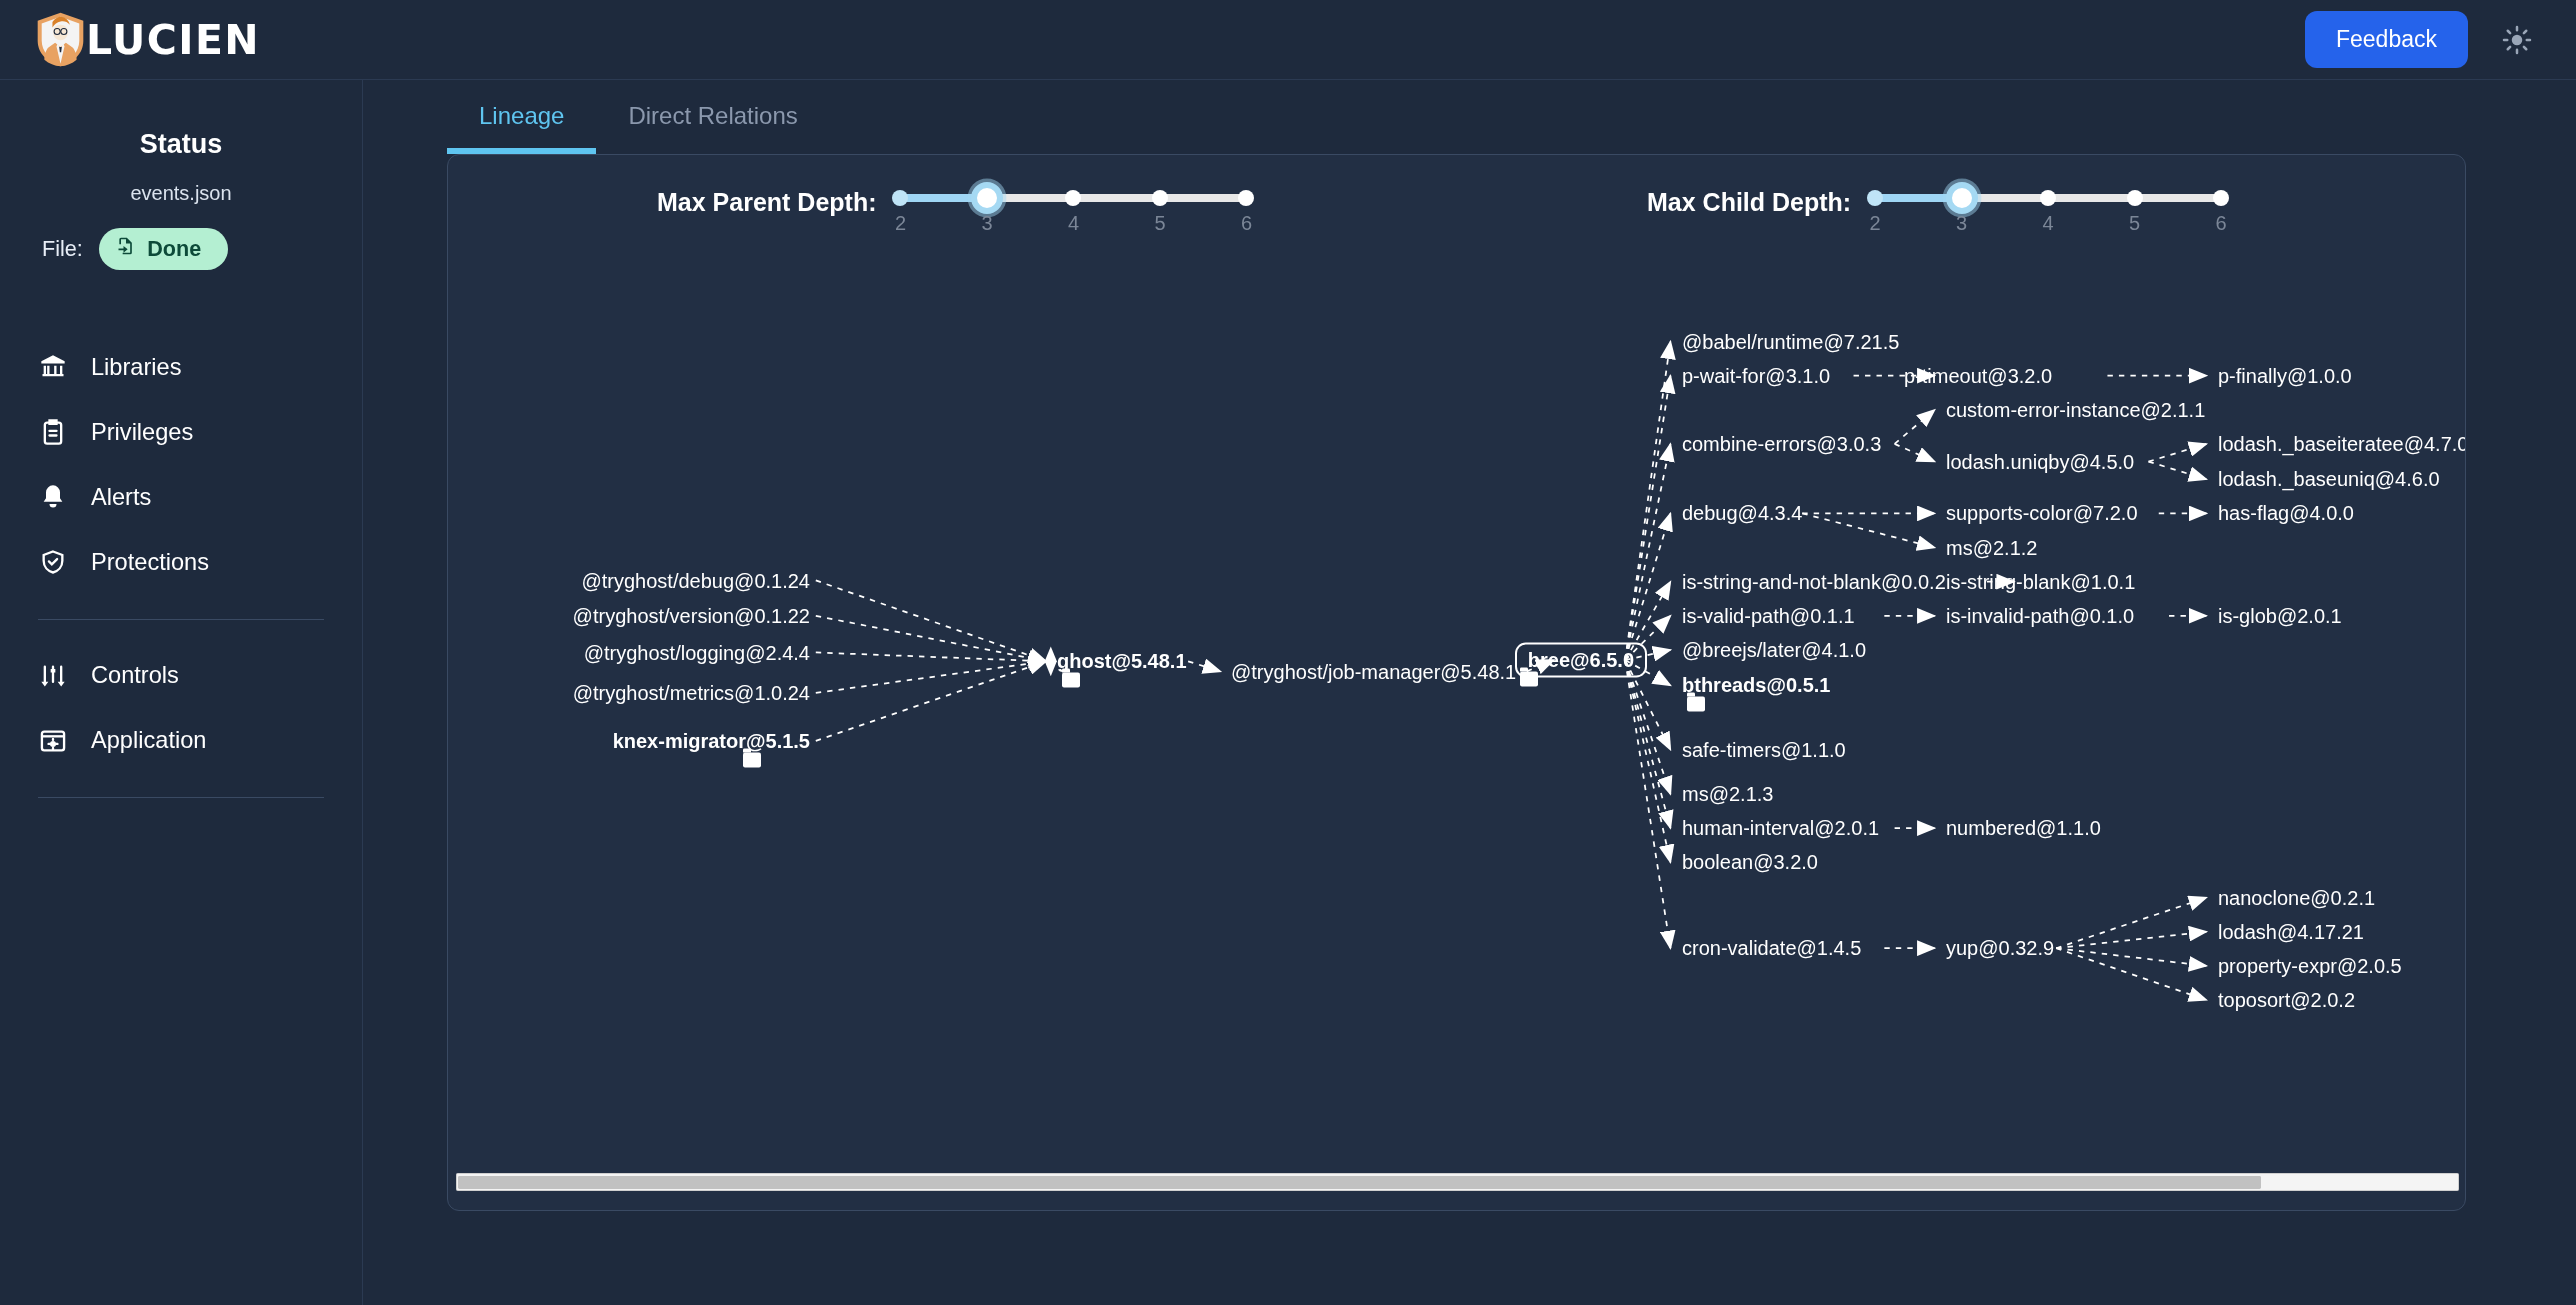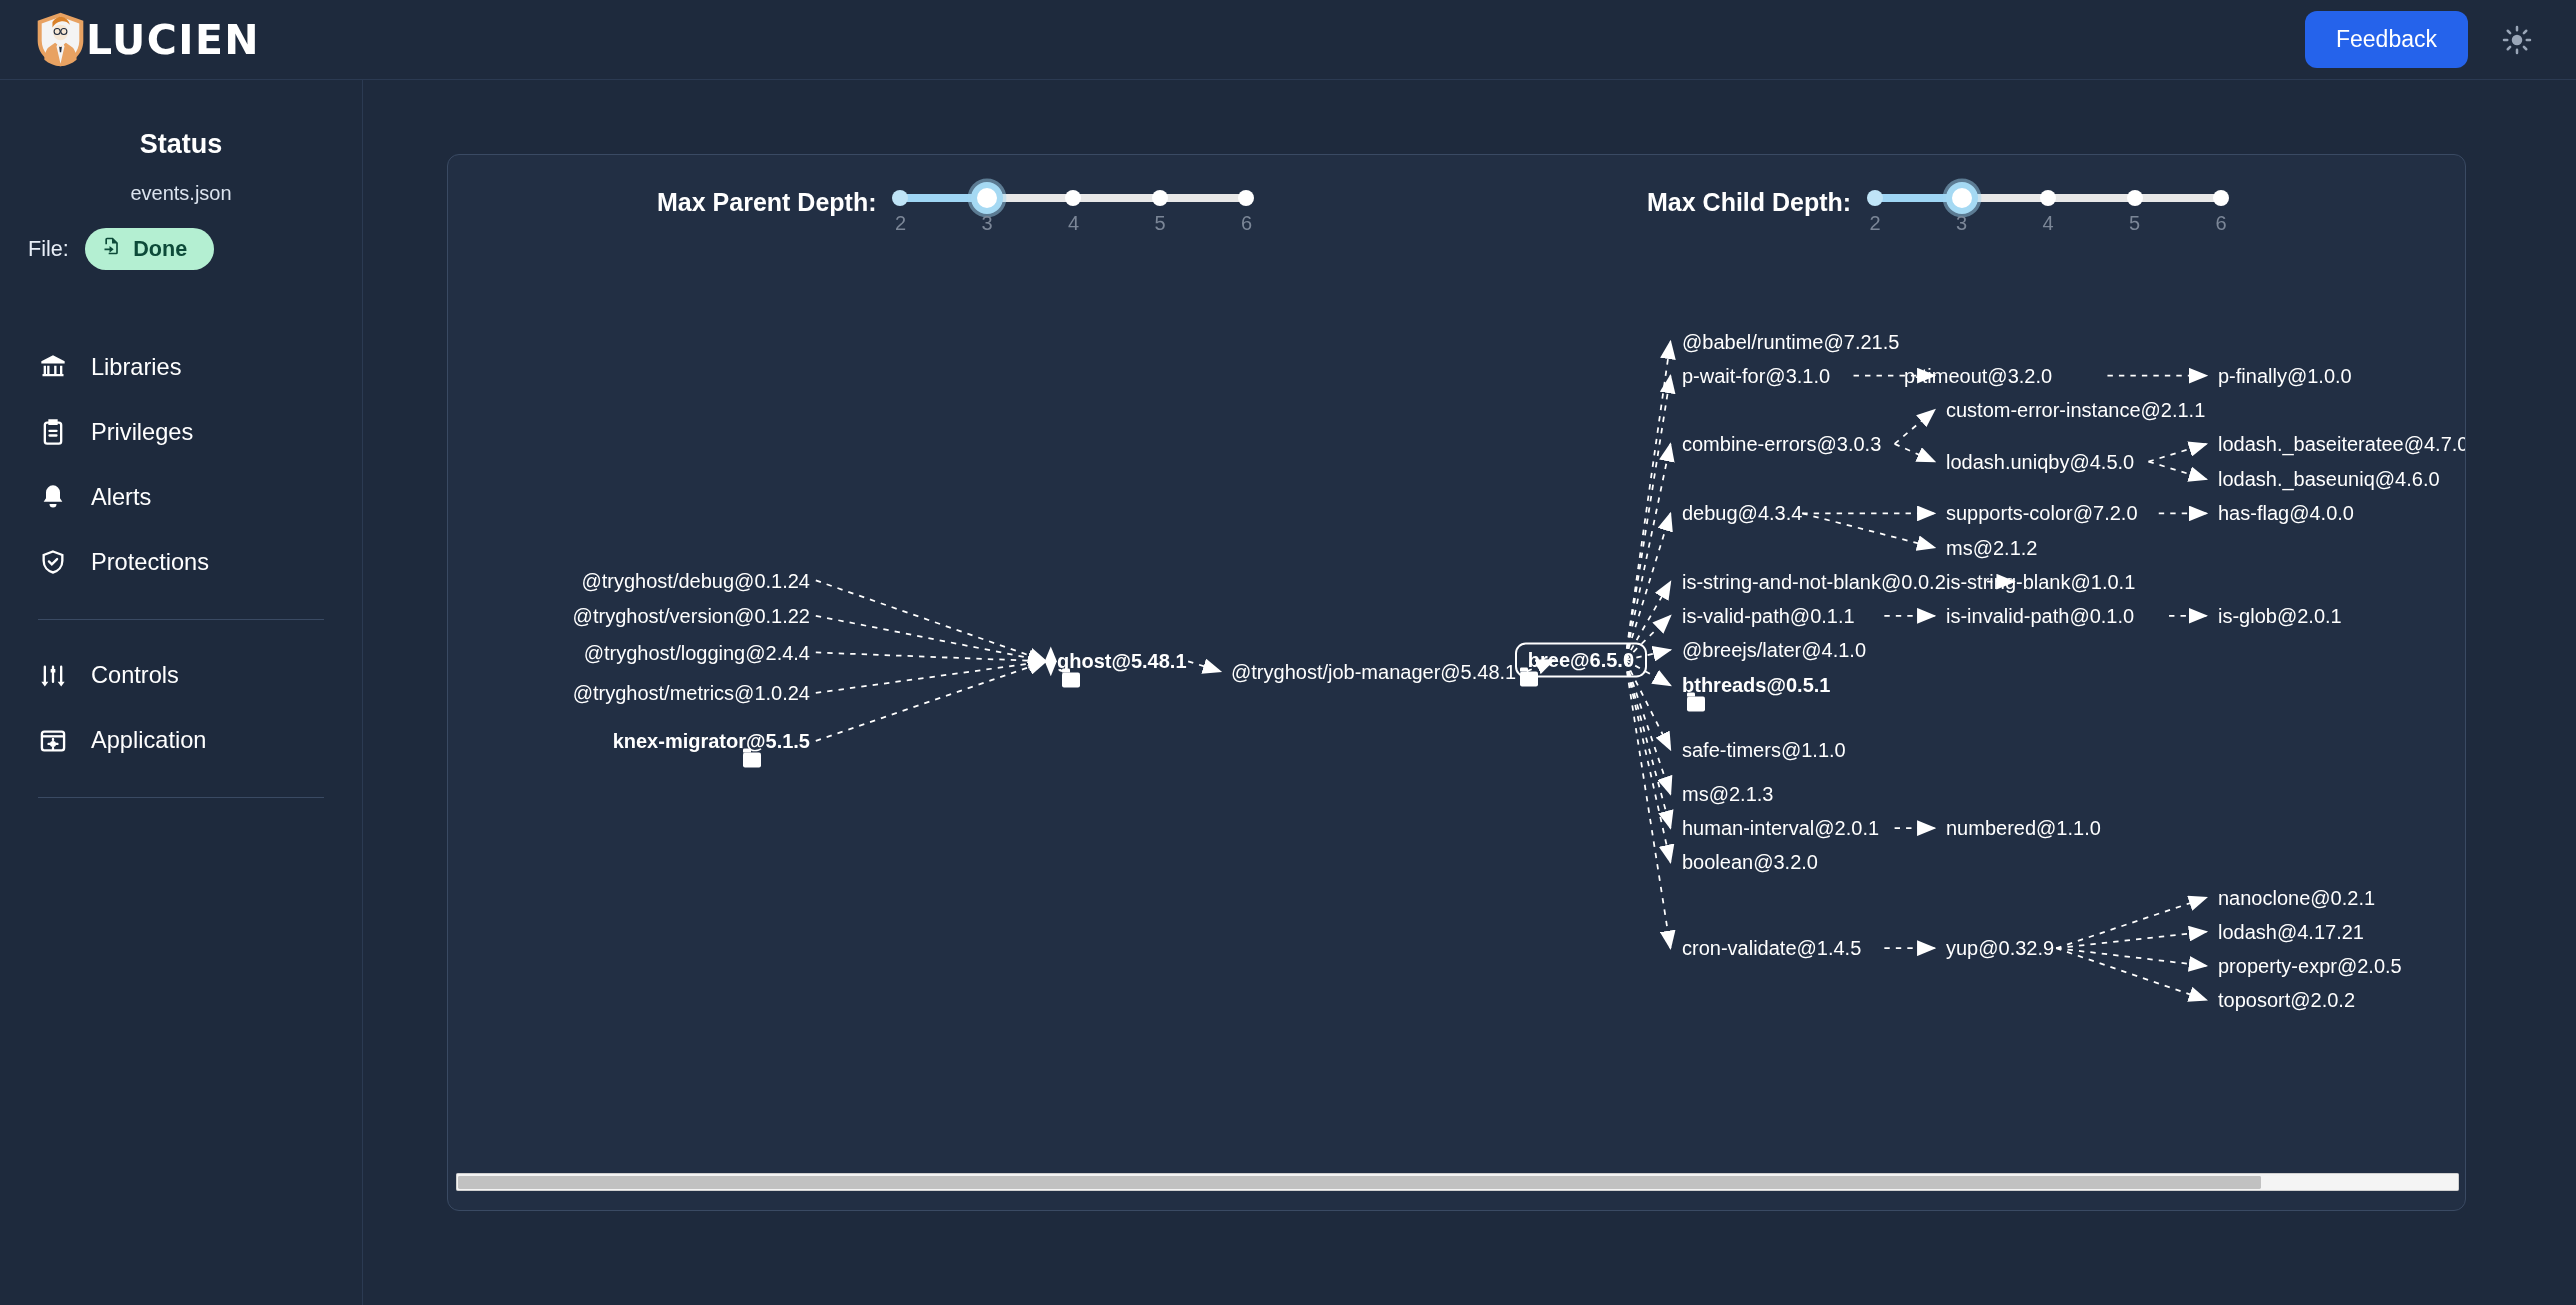--- a/index.html
+++ b/index.html
@@ -39,21 +39,21 @@
     background: #1e2a3d; border-right: 0.7px solid #2b3a52;
   }
   .status-title {
     text-align: center; color: #ffffff; font-size: 27px; font-weight: 700;
     margin-top: 49px; font-family: "Liberation Sans", sans-serif;
   }
   .status-file {
     text-align: center; color: #dbe3ee; font-size: 20px; margin-top: 21.6px;
   }
   .file-row {
-    display: flex; align-items: center; gap: 16px; margin-top: 23px; padding-left: 28px;
+    display: flex; align-items: center; gap: 16px; margin-top: 23px; padding-left: 42px;
   }
   .file-label { color: #e8eef7; font-size: 21.6px; }
   .badge-done {
     display: inline-flex; align-items: center; gap: 10.8px;
     background: #b4efd2; color: #0d4a39; border-radius: 675px;
     padding: 8px 27px 8px 17.6px; font-size: 21.6px; font-weight: 600;
   }
   .nav { margin-top: 65px; }
   .nav-item {
     display: flex; align-items: center; gap: 23px;
@@ -254,20 +254,24 @@
         </span>
         <span>Application</span>
       </div>
 
       <div class="nav-sep"></div>
 
     </div>
   </div>
 
   <div class="main">
+    <div class="tabs">
+      <div class="tab active">Lineage</div>
+      <div class="tab">Direct Relations</div>
+    </div>
 
     <div class="panel">
 
       <div class="controls">
         <div class="depth-ctl" style="left:209px; top:19px;">
           <span class="depth-label">Max Parent Depth:</span>
           <div class="slider-wrap">
             <div class="slider-track">
               <div class="slider-fill"></div>
               <span class="slider-dot on" style="left:0%;"></span>

